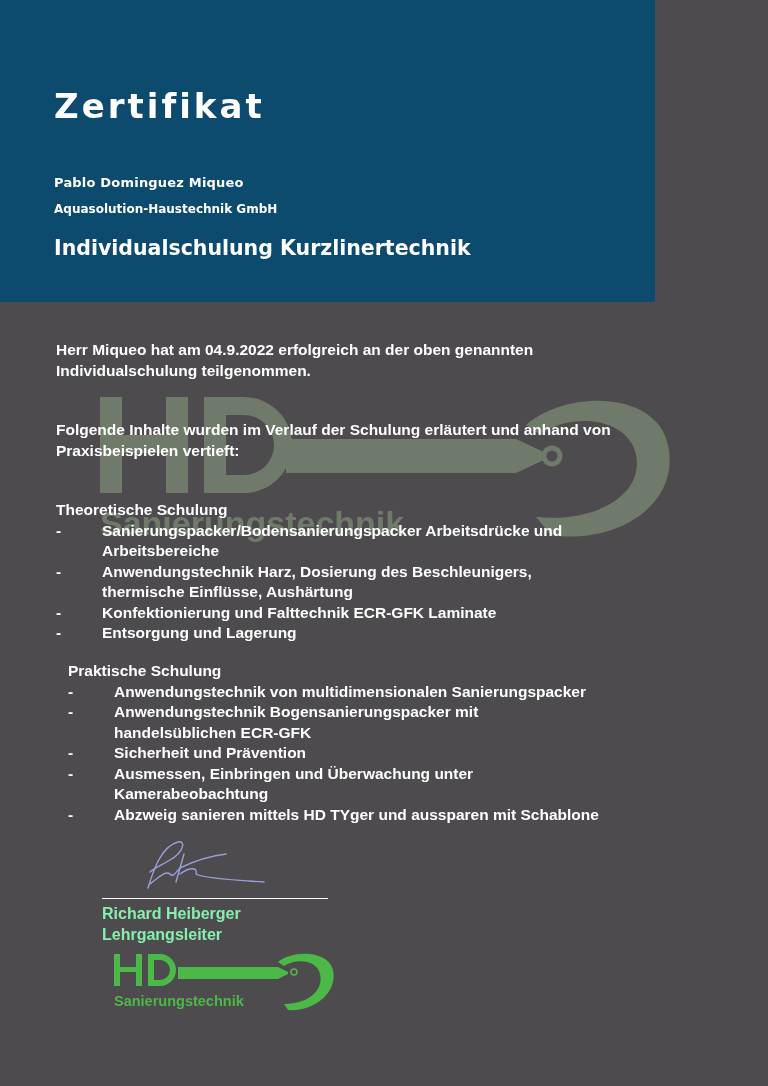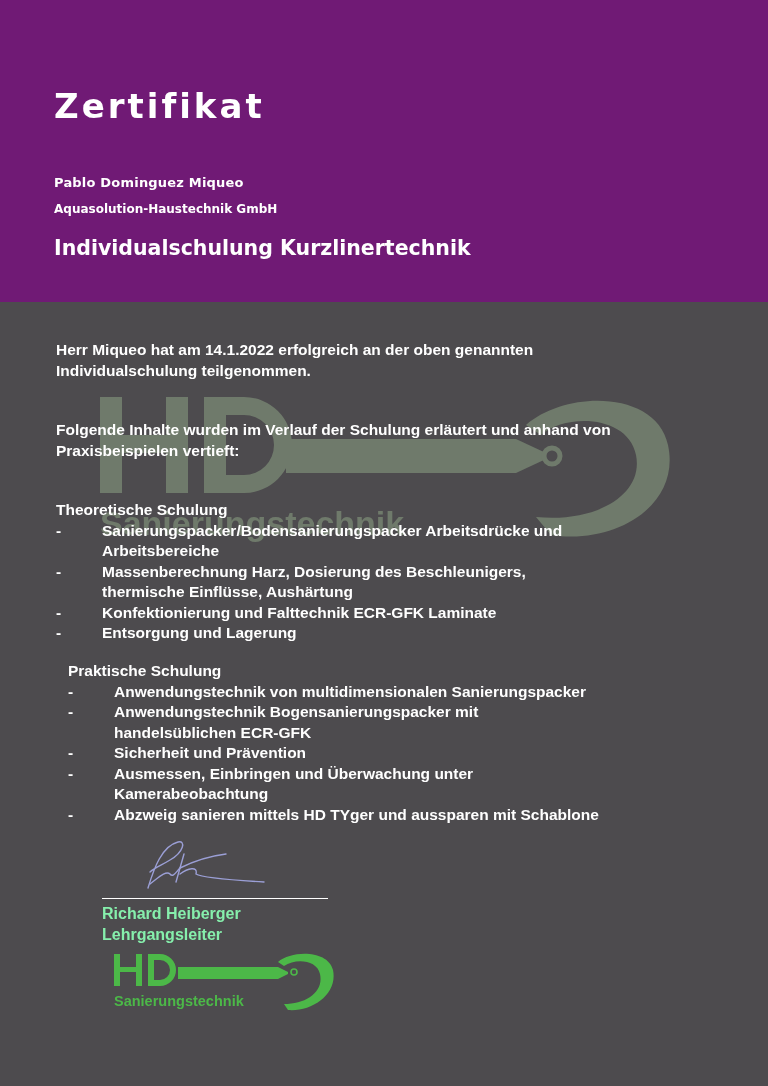--- a/index.html
+++ b/index.html
@@ -1,17 +1,17 @@
 <!DOCTYPE html>
 <html><head>
 <meta charset="utf-8">
 <style>
   html, body { margin:0; padding:0; }
   body { width:768px; height:1086px; position:relative; overflow:hidden; background:#4d4b4e; font-family:"DejaVu Sans", sans-serif; }
-  .header { position:absolute; left:0; top:0; width:768px; height:302px; background:#701a75; }
+  .header { position:absolute; left:0; top:0; width:655px; height:302px; background:#0c4a6e; }
   .title { position:absolute; left:54px; top:86px; font-family:"DejaVu Sans", sans-serif; font-weight:bold; font-size:34px; letter-spacing:3px; color:#fff; }
   .name { position:absolute; left:54px; top:175px; font-weight:bold; font-size:13px; color:#fff; letter-spacing:0.2px; }
   .company { position:absolute; left:54px; top:202px; font-weight:bold; font-size:12px; color:#fff; }
   .course { position:absolute; left:54px; top:236px; font-weight:bold; font-size:20.5px; color:#fff; }
 
   .body { position:absolute; left:0; top:302px; width:768px; height:784px; }
   .watermark { position:absolute; left:96px; top:395px; width:580px; height:150px; }
   .text { position:absolute; left:56px; color:#fff; font-family:"Liberation Sans", sans-serif; font-weight:bold; font-size:15.5px; line-height:20.5px; }
   .p1 { top:340px; }
   .p2 { top:420px; }
@@ -49,33 +49,33 @@
     <path d="M108 2 h40 a48 48 0 0 1 0 96 h-40 z M130 20 v60 h18 a30 30 0 0 0 0 -60 z" fill-rule="evenodd"></path>
 
     <path d="M190 44 h230 l30 14 v6 l-30 14 h-230 z"></path>
     <circle cx="456" cy="61" r="8" fill="none" stroke="#6f7a6b" stroke-width="5"></circle>
 
     <path d="M430 30 C 470 -5, 560 -5, 572 50 C 585 110, 520 150, 455 140 L 440 122 C 500 128, 548 100, 540 60 C 532 20, 470 18, 445 40 z"></path>
   </g>
   <text x="4" y="140" font-family="Liberation Sans, sans-serif" font-size="34" font-weight="bold" fill="#6f7a6b">Sanierungstechnik</text>
 </svg>
 
-<div class="text p1" style="width:600px;">Herr Miqueo hat am 14.1.2022 erfolgreich an der oben genannten Individualschulung teilgenommen.</div>
+<div class="text p1" style="width:600px;">Herr Miqueo hat am 04.9.2022 erfolgreich an der oben genannten Individualschulung teilgenommen.</div>
 <div class="text p2" style="width:640px;">Folgende Inhalte wurden im Verlauf der Schulung erläutert und anhand von Praxisbeispielen vertieft:</div>
 
 <div class="text sec1" style="width:620px;">
   <div>Theoretische Schulung</div>
   <ul class="list">
     <li>
         <span class="dash">-</span>
         <span class="txt" style="width:520px;">Sanierungspacker/Bodensanierungspacker Arbeitsdrücke und Arbeitsbereiche</span>
       </li>
     <li>
         <span class="dash">-</span>
-        <span class="txt" style="width:470px;">Massenberechnung Harz, Dosierung des Beschleunigers, thermische Einflüsse, Aushärtung</span>
+        <span class="txt" style="width:470px;">Anwendungstechnik Harz, Dosierung des Beschleunigers, thermische Einflüsse, Aushärtung</span>
       </li>
     <li>
         <span class="dash">-</span>
         <span class="txt">Konfektionierung und Falttechnik ECR-GFK Laminate</span>
       </li>
     <li>
         <span class="dash">-</span>
         <span class="txt">Entsorgung und Lagerung</span>
       </li>
   </ul>

